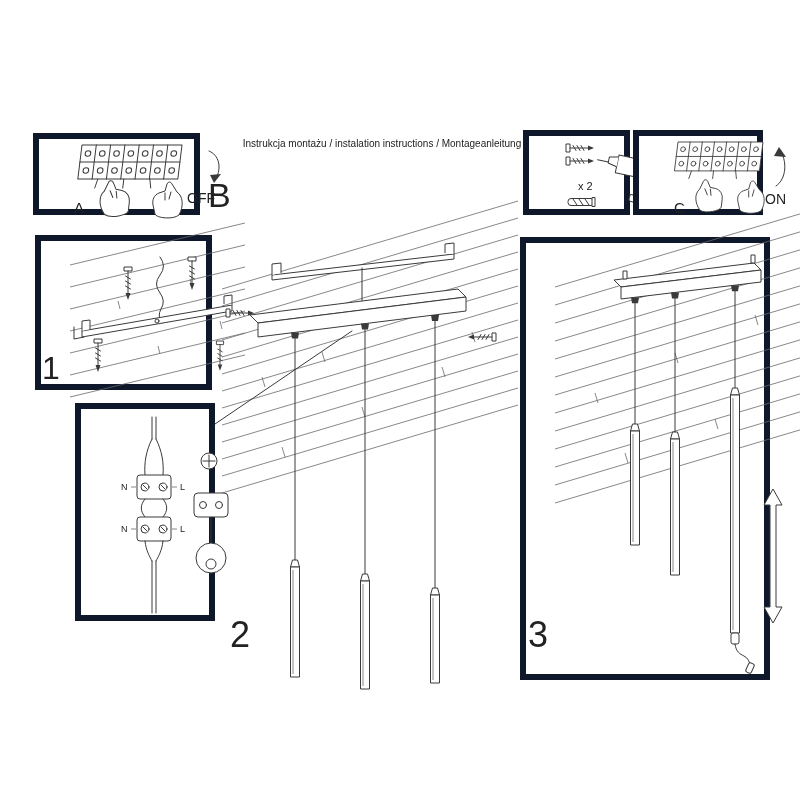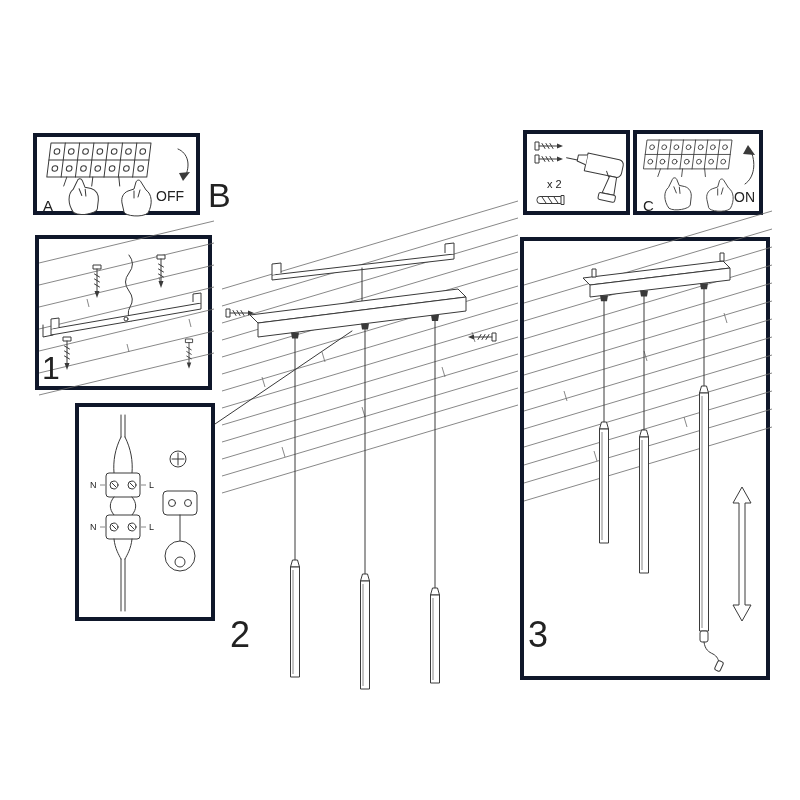--- a/index.html
+++ b/index.html
@@ -1,18 +1,18 @@
 <!DOCTYPE html>
 <html><head>
 <meta charset="utf-8">
 <style>
   html,body{margin:0;padding:0;background:#fff;}
   body{width:800px;height:800px;position:relative;font-family:"Liberation Sans",sans-serif;color:#222;}
   .abs{position:absolute;}
-  .box{border:4px solid #0f172a;background:#fff;box-sizing:border-box;}
+  .box{border:6px solid #0f172a;background:#fff;box-sizing:border-box;padding-left:29px;}
   svg{display:block;overflow:visible;}
   .ln{stroke:#3a3a3a;stroke-width:1;fill:none;stroke-linecap:round;stroke-linejoin:round;}
   .lt{stroke:#6a6a6a;stroke-width:0.8;fill:none;}
   .fw{fill:#ffffff;stroke:#3a3a3a;stroke-width:1;stroke-linejoin:round;}
   .fd{fill:#3a3a3a;stroke:none;}
   .txt{fill:#222;font-family:"Liberation Sans",sans-serif;}
   .biglabel{font-size:34px;color:#222;}
   .header-text{font-size:10px;line-height:15px;text-align:center;color:#222;}
 </style>
 </head>
@@ -52,20 +52,21 @@
     <g id="hscrew">
       <rect class="fw" x="0" y="-4" width="4" height="8"></rect>
       <line class="ln" x1="4" y1="0" x2="22" y2="0"></line>
       <path class="ln" d="M7,-2.5 l3,5 M11,-2.5 l3,5 M15,-2.5 l3,5"></path>
       <polygon class="fd" points="22,-2.5 28,0 22,2.5"></polygon>
     </g>
   </defs>
 </svg>
 
 <div class="abs header-text" style="left:232px;top:136px;width:300px;">
+  <span style="display:block">Instrukcja montażu / instalation instructions / Montageanleitung</span>
 </div>
 <div class="abs biglabel" style="left:208px;top:176px;">B</div>
 
 <div class="abs box" style="left:33px;top:133px;width:167px;height:82px;">
   <svg width="165" height="80">
     <use href="#tb" transform="translate(14,6) skewX(-7)"></use>
     <use href="#hand" transform="translate(30,42) rotate(-6)"></use>
     <use href="#hand" transform="translate(114,42) scale(-1,1)"></use>
     <g>
       <path class="ln" d="M141,12 C151,16 154,28 148,40"></path>

